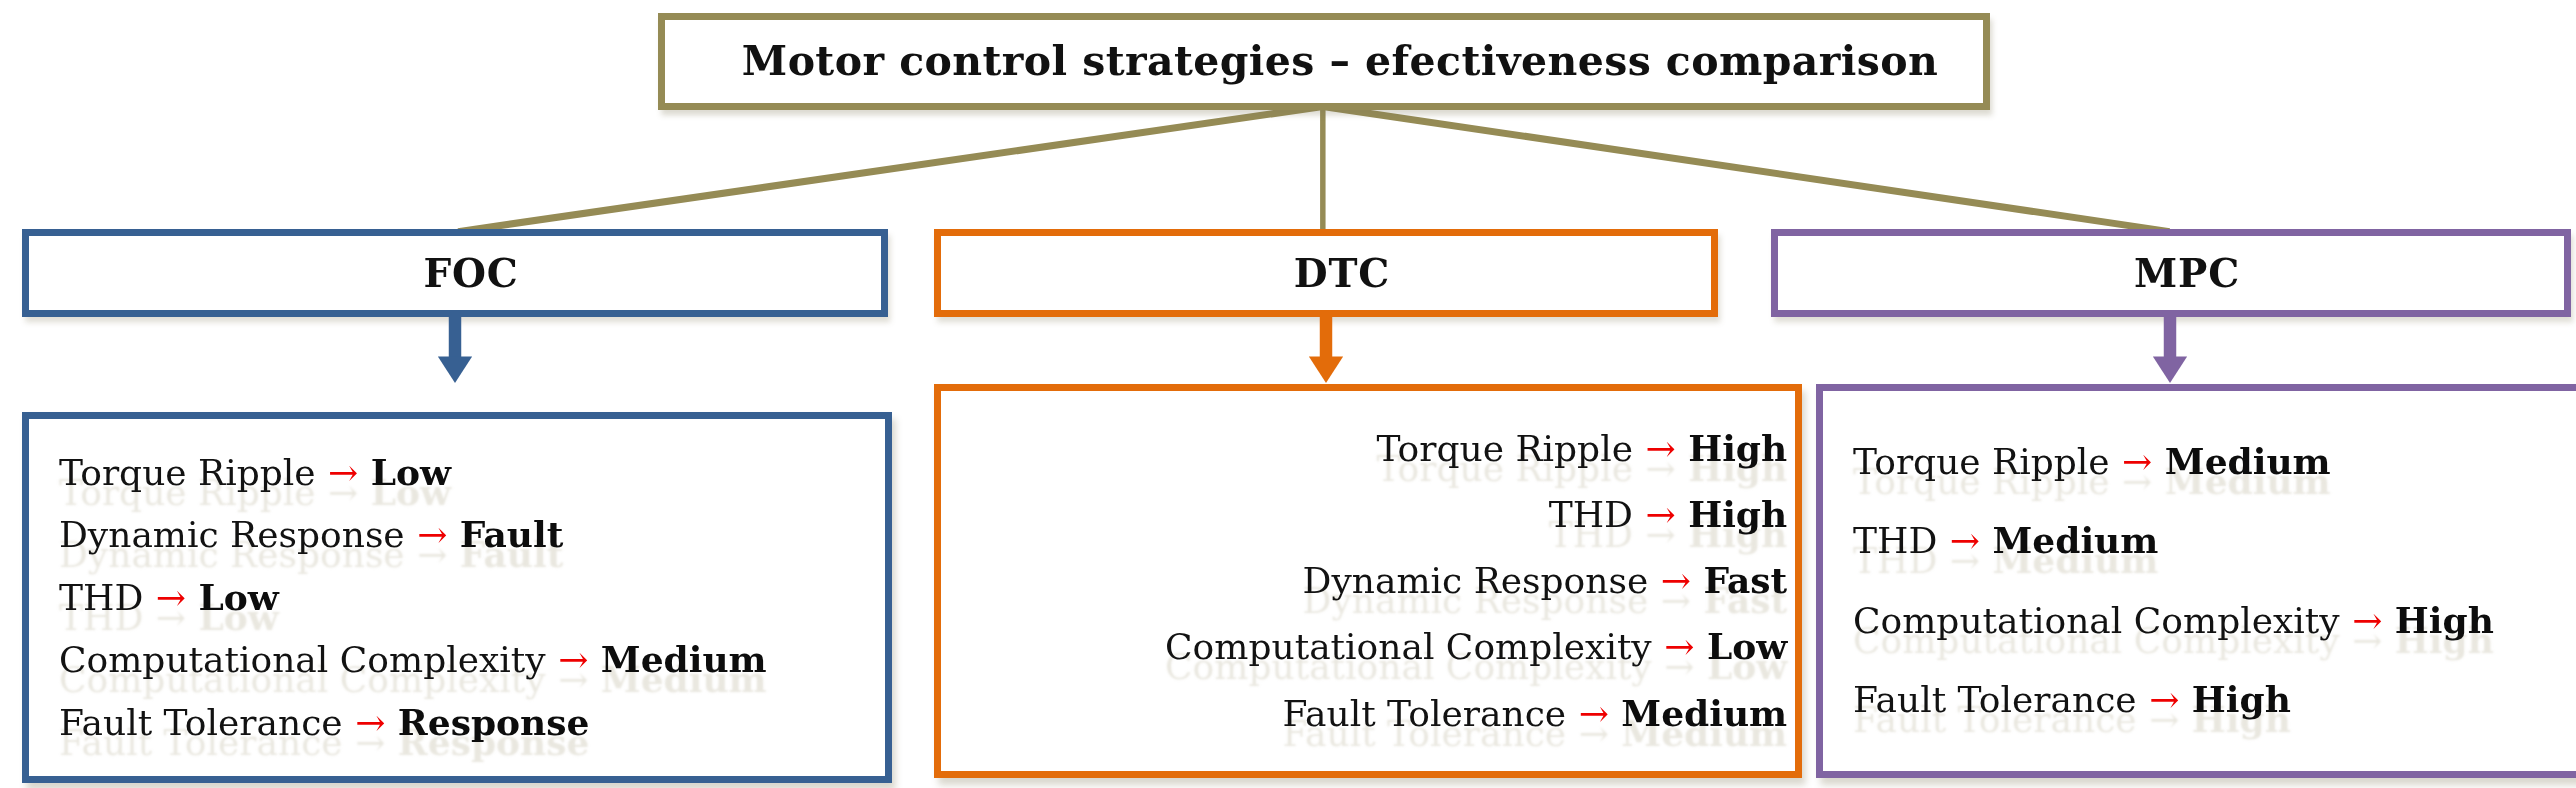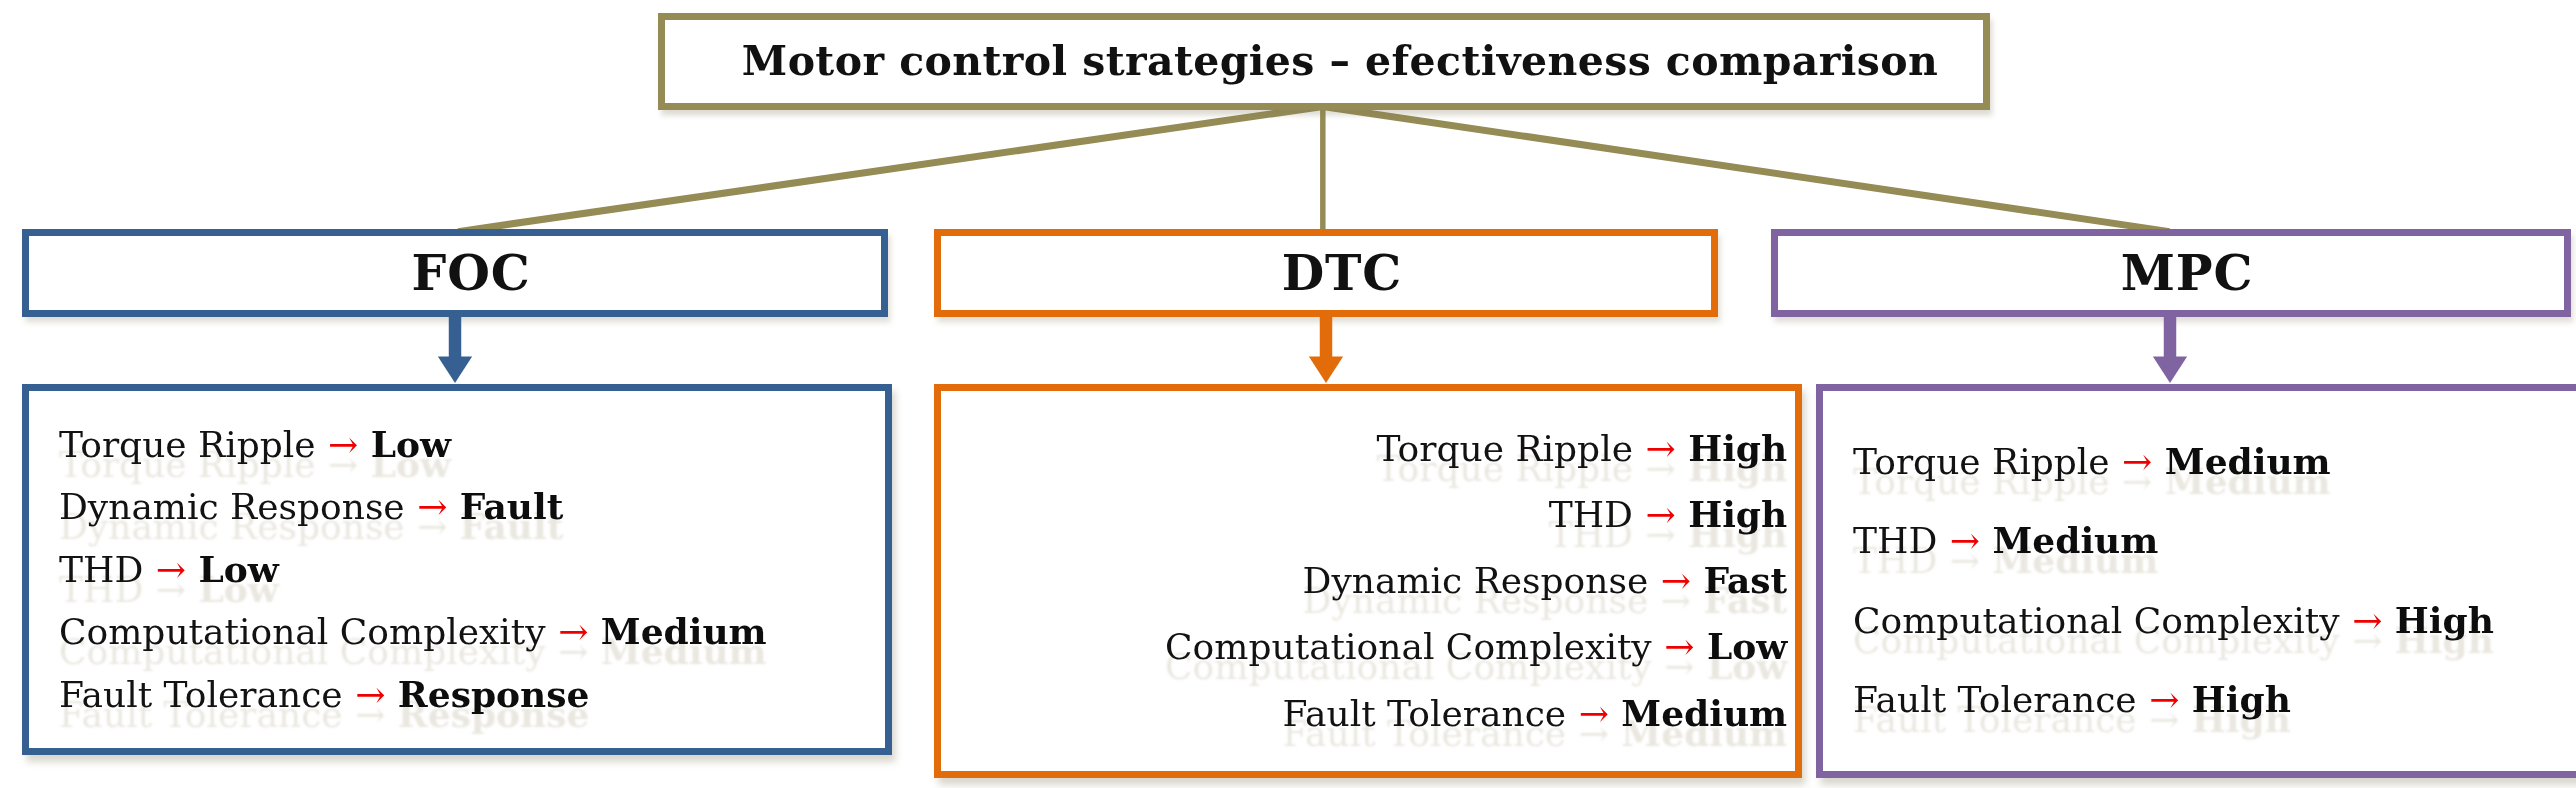--- a/index.html
+++ b/index.html
@@ -24,21 +24,21 @@
     box-shadow:3.1px 5.5px 5.5px rgba(130,122,90,0.28);
   }
   .title-box .title{
     font-size:41px;font-weight:bold;letter-spacing:0.4px;white-space:nowrap;
   }
   .header-box{
     top:229px;height:88px;
     border:7px solid var(--accent);
     box-shadow:3.1px 5.5px 5.5px rgba(130,122,90,0.25);
   }
-  .header-box .hlabel{font-size:49px;font-weight:bold;letter-spacing:0.8px;}
+  .header-box .hlabel{font-size:39px;font-weight:bold;letter-spacing:0.8px;}
   .col-foc{--accent:var(--foc);}
   .col-dtc{--accent:var(--dtc);}
   .col-mpc{--accent:var(--mpc);}
   .pointer{position:absolute;top:316px;width:50px;height:67px;color:var(--accent);}
   .pointer svg{display:block;}
   .detail-box{
     top:384px;
     border:7.8px solid var(--accent);
     box-shadow:3.9px 7px 7px rgba(130,122,90,0.30);
     display:flex;flex-direction:column;justify-content:space-evenly;align-items:stretch;
@@ -70,21 +70,21 @@
   <div class="col-foc">
     <div class="box header-box" style="left:22px;width:866px;">
       <span class="hlabel">FOC</span>
     </div>
     <div class="pointer" style="left:430px;">
       <svg width="50" height="67" viewBox="0 0 64 86">
           <rect x="24" y="0" width="16" height="56" fill="currentColor"></rect>
           <polygon points="10,52 54,52 32,86" fill="currentColor"></polygon>
         </svg>
     </div>
-    <div class="box detail-box" style="left:22px;width:870px;height:371px;">
+    <div class="box detail-box" style="left:22px;width:870px;height:371px;margin-top:28px;">
       <div class="row">
         <span class="lbl">Torque Ripple</span><span class="arr">→</span><span class="val">Low</span>
       </div>
       <div class="row">
         <span class="lbl">Dynamic Response</span><span class="arr">→</span><span class="val">Fault</span>
       </div>
       <div class="row">
         <span class="lbl">THD</span><span class="arr">→</span><span class="val">Low</span>
       </div>
       <div class="row">

